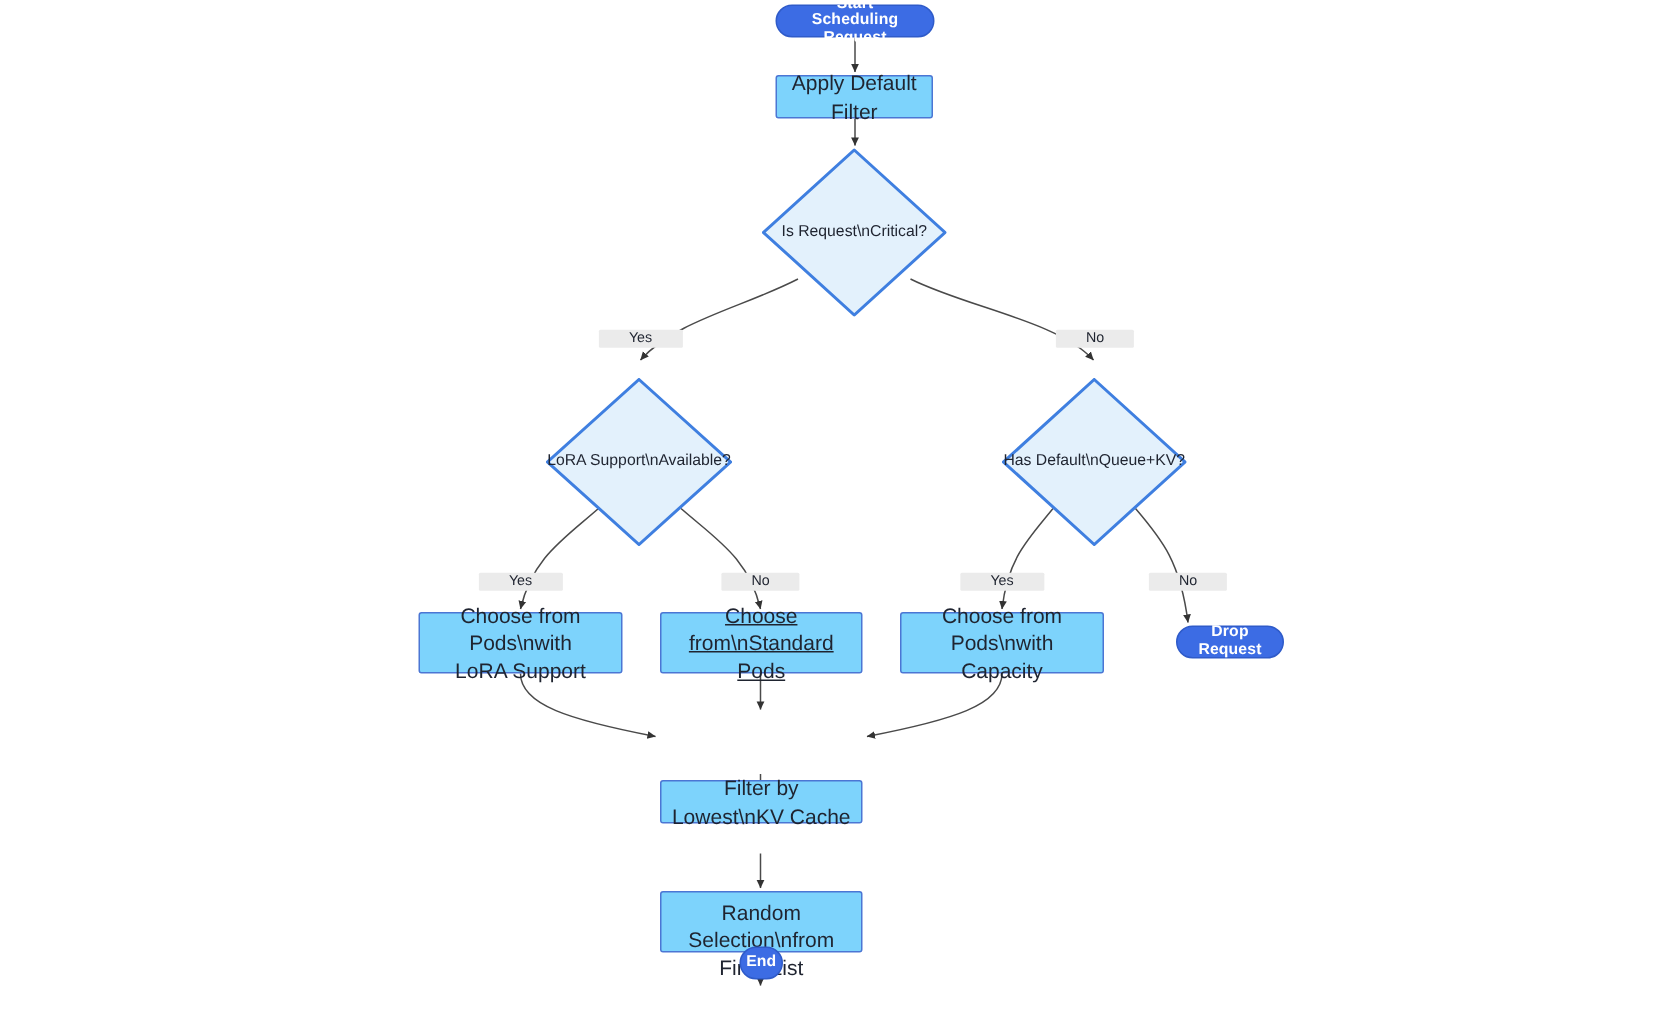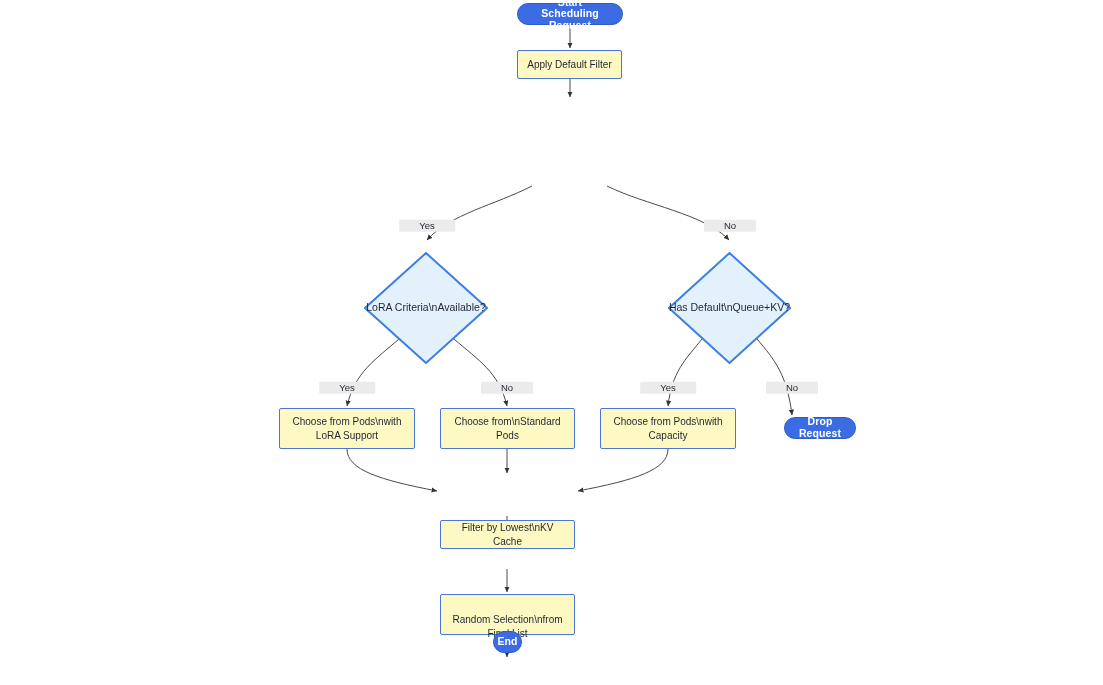--- a/index.html
+++ b/index.html
@@ -51,25 +51,25 @@
     color: #ffffff;
     font-size: 10.5px;
     font-weight: bold;
     letter-spacing: 0.1px;
     line-height: 1.1;
     padding: 0 10px;
   }
 
   
   .node-process {
-    background: #fef9c3;
+    background: #7dd3fc;
     border: 1.4px solid #4b76d4;
     border-radius: 2px;
     color: #1f2430;
-    font-size: 10px;
+    font-size: 14px;
     line-height: 1.32;
     padding: 2px 6px;
   }
 
   
   .node-decision {
     background: transparent;
     border: none;
   }
   .node-decision .diamond-shape {
@@ -146,42 +146,48 @@
   </svg>
 
   <div class="node node-terminal" style="left:517px; top:3px; width:106px; height:22px;">
     <span>Start Scheduling Request</span>
   </div>
 
   <div class="node node-process" style="left:517px; top:50px; width:105px; height:29px;">
     <span>Apply Default Filter</span>
   </div>
 
+  <div class="node node-decision" style="left:508px; top:99px; width:123px; height:112px;">
+    <svg class="diamond-shape" viewBox="0 0 123 112" preserveAspectRatio="none">
+      <polygon points="61.5,1 122,56 61.5,111 1,56" fill="#e3f1fc" stroke="#3f7fe0" stroke-width="2"></polygon>
+    </svg>
+    <span class="diamond-label">Is Request\nCritical?</span>
+  </div>
 
   <div class="node node-decision" style="left:364px; top:252px; width:124px; height:112px;">
     <svg class="diamond-shape" viewBox="0 0 124 112" preserveAspectRatio="none">
       <polygon points="62,1 123,56 62,111 1,56" fill="#e3f1fc" stroke="#3f7fe0" stroke-width="2"></polygon>
     </svg>
-    <span class="diamond-label">LoRA Criteria\nAvailable?</span>
+    <span class="diamond-label">LoRA Support\nAvailable?</span>
   </div>
 
   <div class="node node-decision" style="left:668px; top:252px; width:123px; height:112px;">
     <svg class="diamond-shape" viewBox="0 0 123 112" preserveAspectRatio="none">
       <polygon points="61.5,1 122,56 61.5,111 1,56" fill="#e3f1fc" stroke="#3f7fe0" stroke-width="2"></polygon>
     </svg>
     <span class="diamond-label">Has Default\nQueue+KV?</span>
   </div>
 
   <div class="node node-process" style="left:279px; top:408px; width:136px; height:41px;">
     <span style="white-space:pre-line;">Choose from Pods\nwith
 LoRA Support</span>
   </div>
 
   <div class="node node-process" style="left:440px; top:408px; width:135px; height:41px;">
-    <span style="white-space:pre-line;">Choose from\nStandard
+    <span style="white-space:pre-line;text-decoration:underline;">Choose from\nStandard
 Pods</span>
   </div>
 
   <div class="node node-process" style="left:600px; top:408px; width:136px; height:41px;">
     <span style="white-space:pre-line;">Choose from Pods\nwith
 Capacity</span>
   </div>
 
   <div class="node node-terminal" style="left:784px; top:417px; width:72px; height:22px;">
     <span>Drop Request</span>

